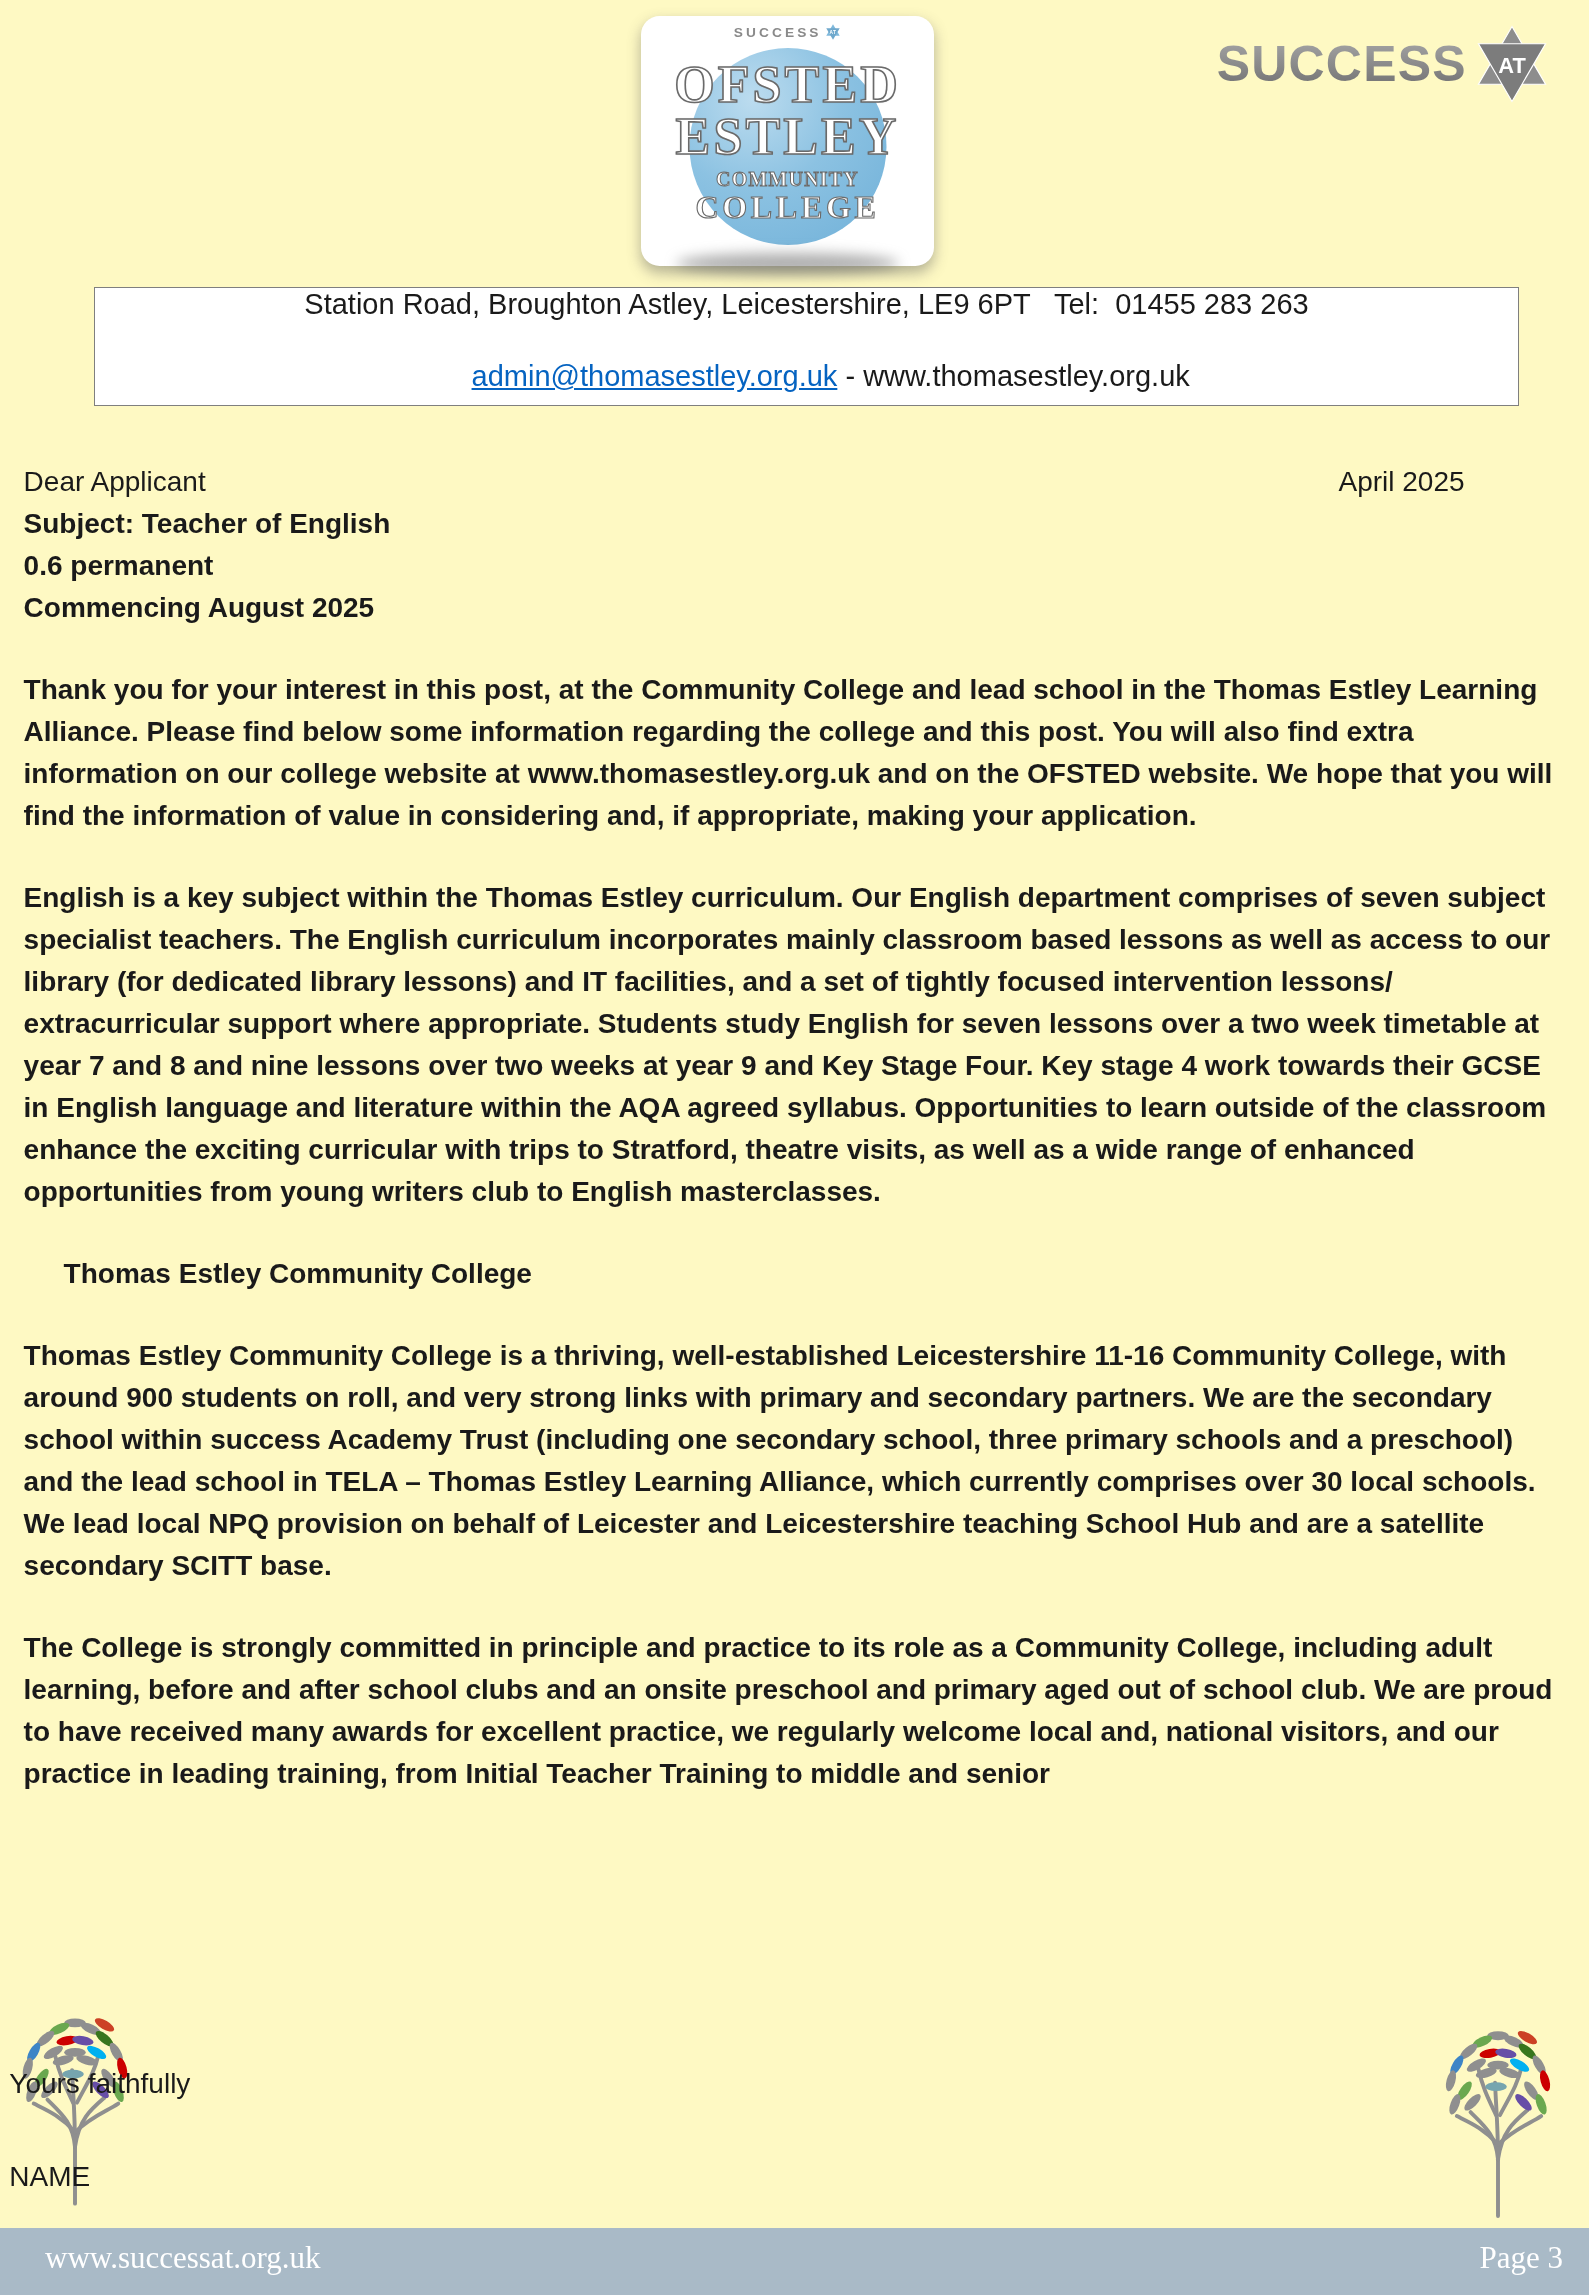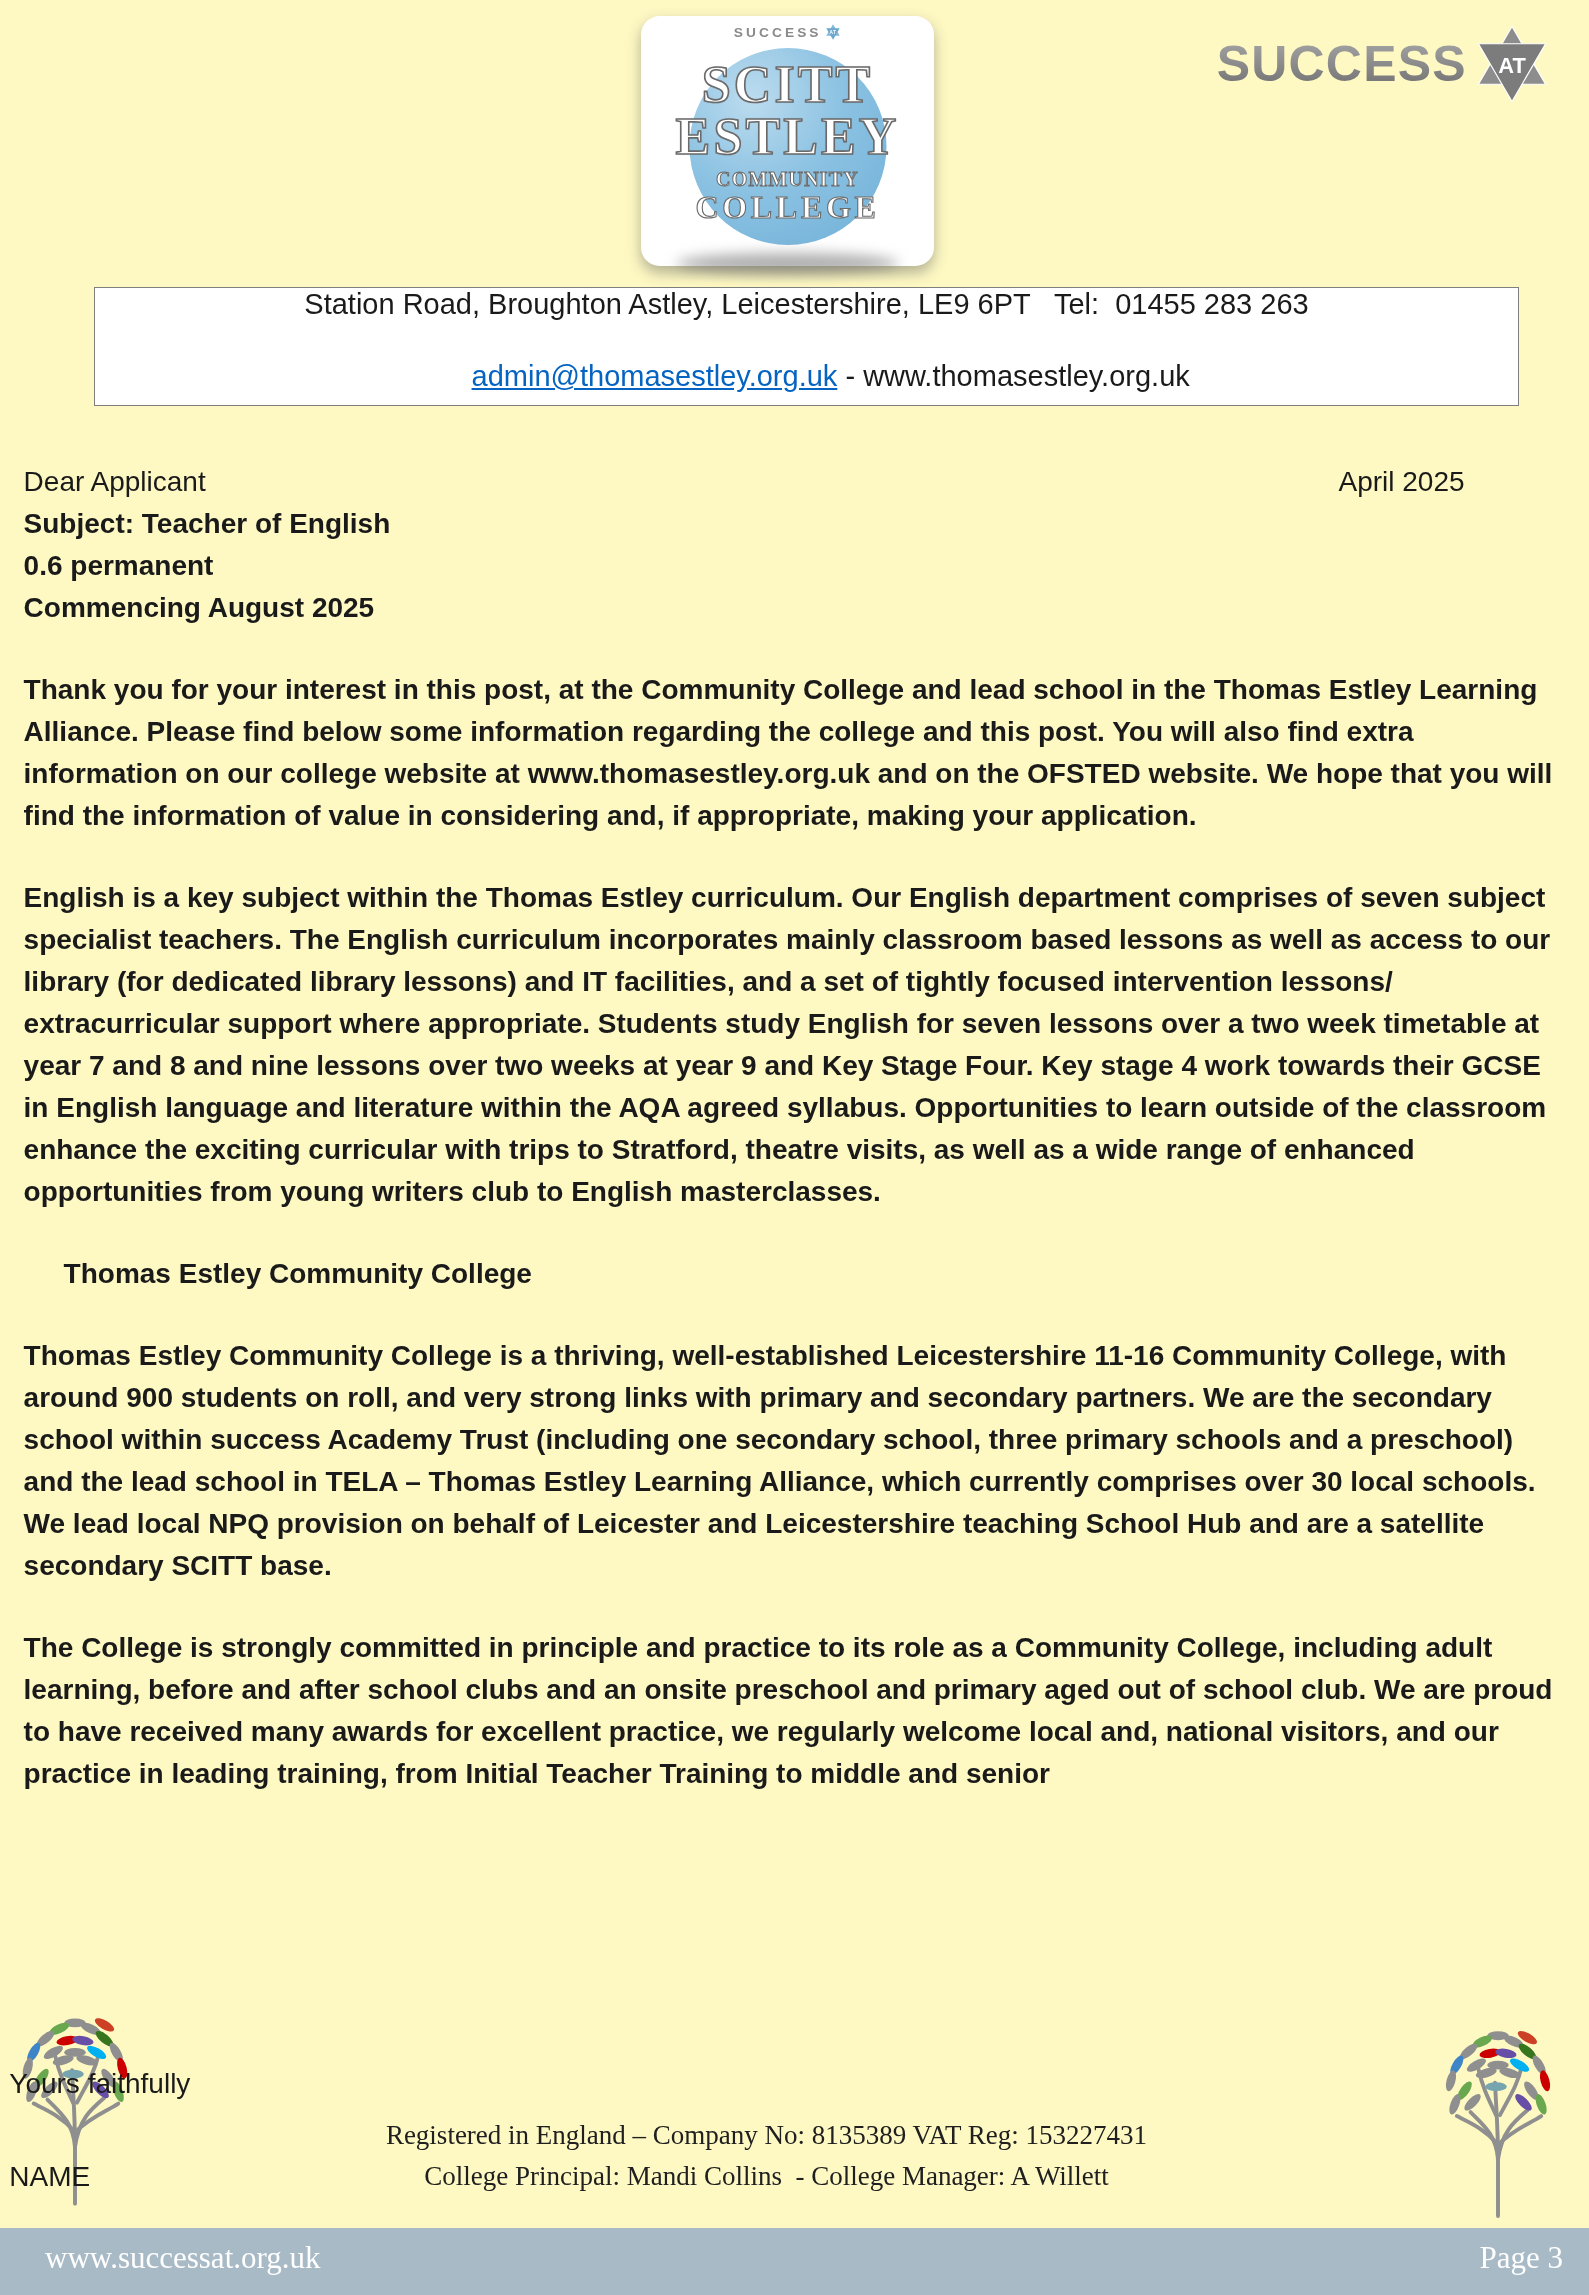--- a/index.html
+++ b/index.html
@@ -189,21 +189,21 @@
       <div class="logo-tagline">
         <span>SUCCESS</span>
         <svg class="mini-star" viewBox="0 0 100 100" style="font-size:22px">
           <polygon points="50,2 92,74 8,74" fill="#7fb9dc"></polygon>
           <polygon points="50,98 8,26 92,26" fill="#6fa8cc"></polygon>
           <text x="50" y="62" text-anchor="middle" font-size="30" font-weight="bold" fill="#ffffff">AT</text>
         </svg>
       </div>
       <div class="logo-circle"></div>
       <div class="logo-text">
-        <div class="logo-line-lg">SCITT</div>
+        <div class="logo-line-lg">OFSTED</div>
         <div class="logo-line-lg">ESTLEY</div>
         <div class="logo-line-md">COMMUNITY</div>
         <div class="logo-line-md2">COLLEGE</div>
       </div>
       <div class="logo-swoosh"></div>
     </div>
 
     <div class="brand-logo">
       <span class="brand-word">SUCCESS</span>
       <svg class="brand-star" viewBox="0 0 100 100">
@@ -241,24 +241,20 @@
   <svg class="tree tree-left" viewBox="0 0 120 200">
       <use href="#tree-symbol"></use>
     </svg>
   <svg class="tree tree-right" viewBox="0 0 120 200">
       <use href="#tree-symbol"></use>
     </svg>
 
   <div class="closing">Yours faithfully</div>
   <div class="signature-name">NAME</div>
 
-  <div class="registered-info">
-    <div>Registered in England – Company No: 8135389 VAT Reg: 153227431</div>
-    <div>College Principal: Mandi Collins  - College Manager: A Willett</div>
-  </div>
 
   <footer class="footer-bar">
     <span>www.successat.org.uk</span>
     <span>Page 3</span>
   </footer>
 
 </div>
 
 
 </body></html>

